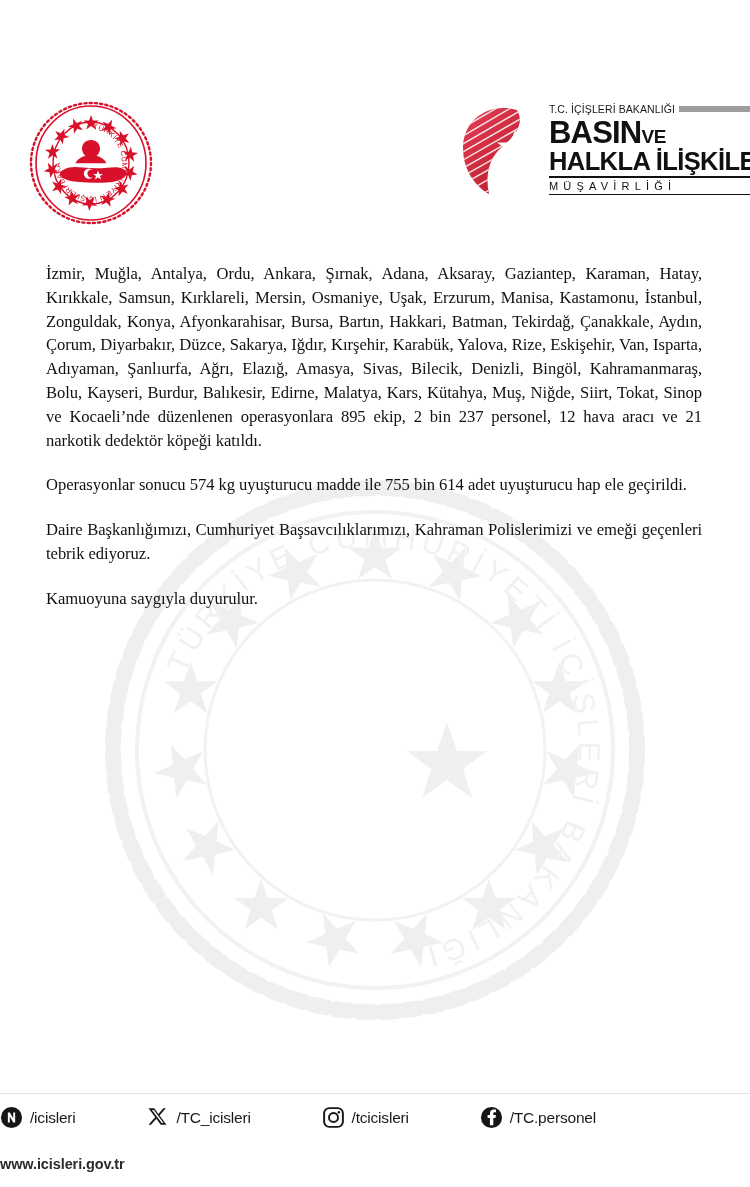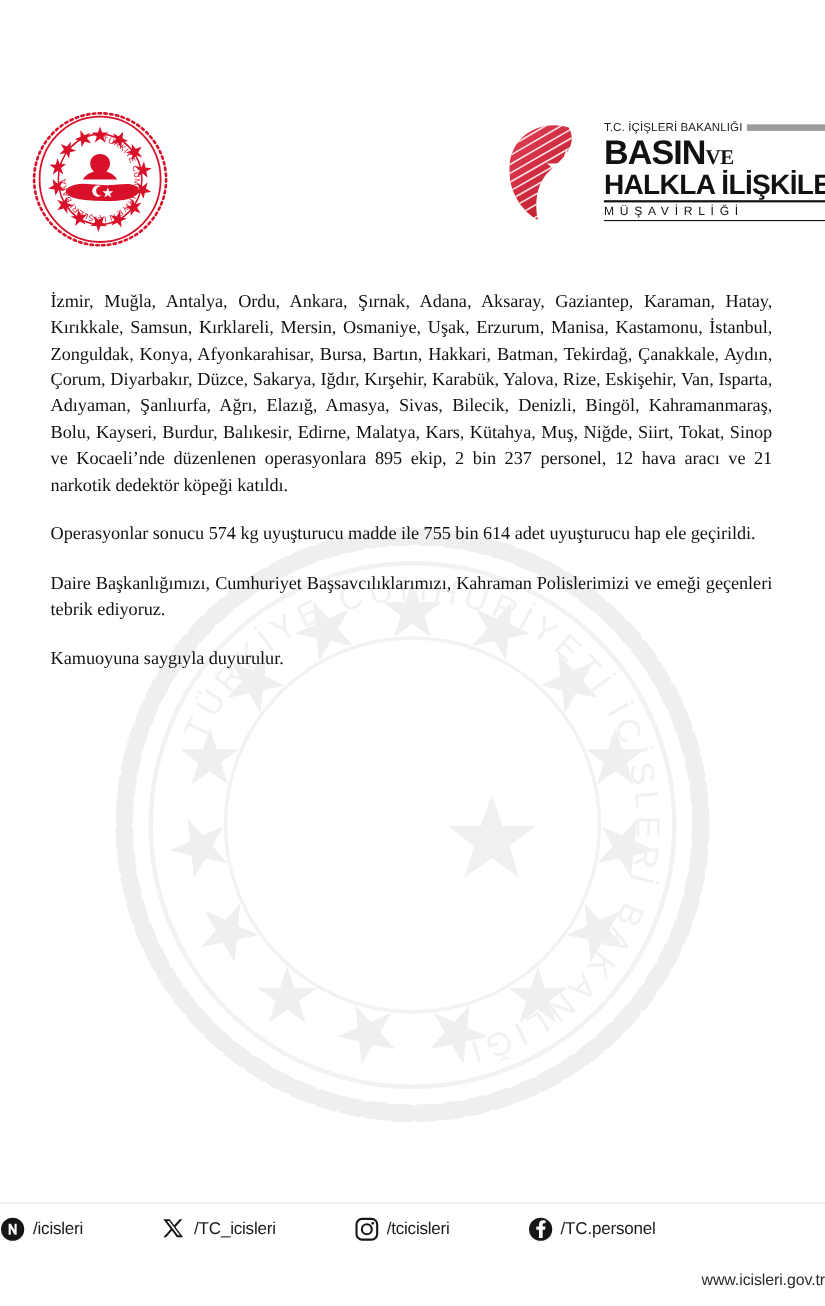--- a/index.html
+++ b/index.html
@@ -53,21 +53,20 @@
     width: 130px;
     height: 126px;
   }
   .brand {
     position: absolute;
     left: 455px;
     top: 8px;
     width: 268px;
     height: 104px;
     display: flex;
-    align-items: center;
   }
   .brand-mark {
     width: 88px;
     height: 92px;
     flex: 0 0 88px;
   }
   .brand-text {
     flex: 1 1 auto;
     padding-left: 6px;
     font-family: "Liberation Sans", "DejaVu Sans", sans-serif;
@@ -95,21 +94,20 @@
   .brand-big {
     font-size: 31px;
     font-weight: bold;
     letter-spacing: -0.8px;
     line-height: 1.02;
     white-space: nowrap;
   }
   .brand-big .small {
     font-size: 19px;
     letter-spacing: -0.3px;
-    font-family: Liberation Serif, serif;
   }
   .brand-big2 {
     font-size: 25.5px;
     font-weight: bold;
     letter-spacing: -0.6px;
     line-height: 1.05;
     white-space: nowrap;
     border-bottom: 2.5px solid #111111;
     padding-bottom: 1px;
   }
@@ -185,25 +183,26 @@
     font-size: 15.5px;
     color: #1a1a1a;
     letter-spacing: -0.2px;
     white-space: nowrap;
   }
   .site-url {
     position: absolute;
     left: 0;
     top: 1156px;
     width: 750px;
-    text-align: right;
+    text-align: left;
     font-family: "Liberation Sans", "DejaVu Sans", sans-serif;
     font-size: 14.5px;
     color: #2b2b2b;
     letter-spacing: -0.1px;
+    font-weight: bold;
   }
 </style>
 </head>
 <body>
 
 <svg class="watermark" viewBox="0 0 560 560" aria-hidden="true">
   <g fill="#efefef">
 
     <g id="wm-rope">
       <g transform="translate(280,280)">

